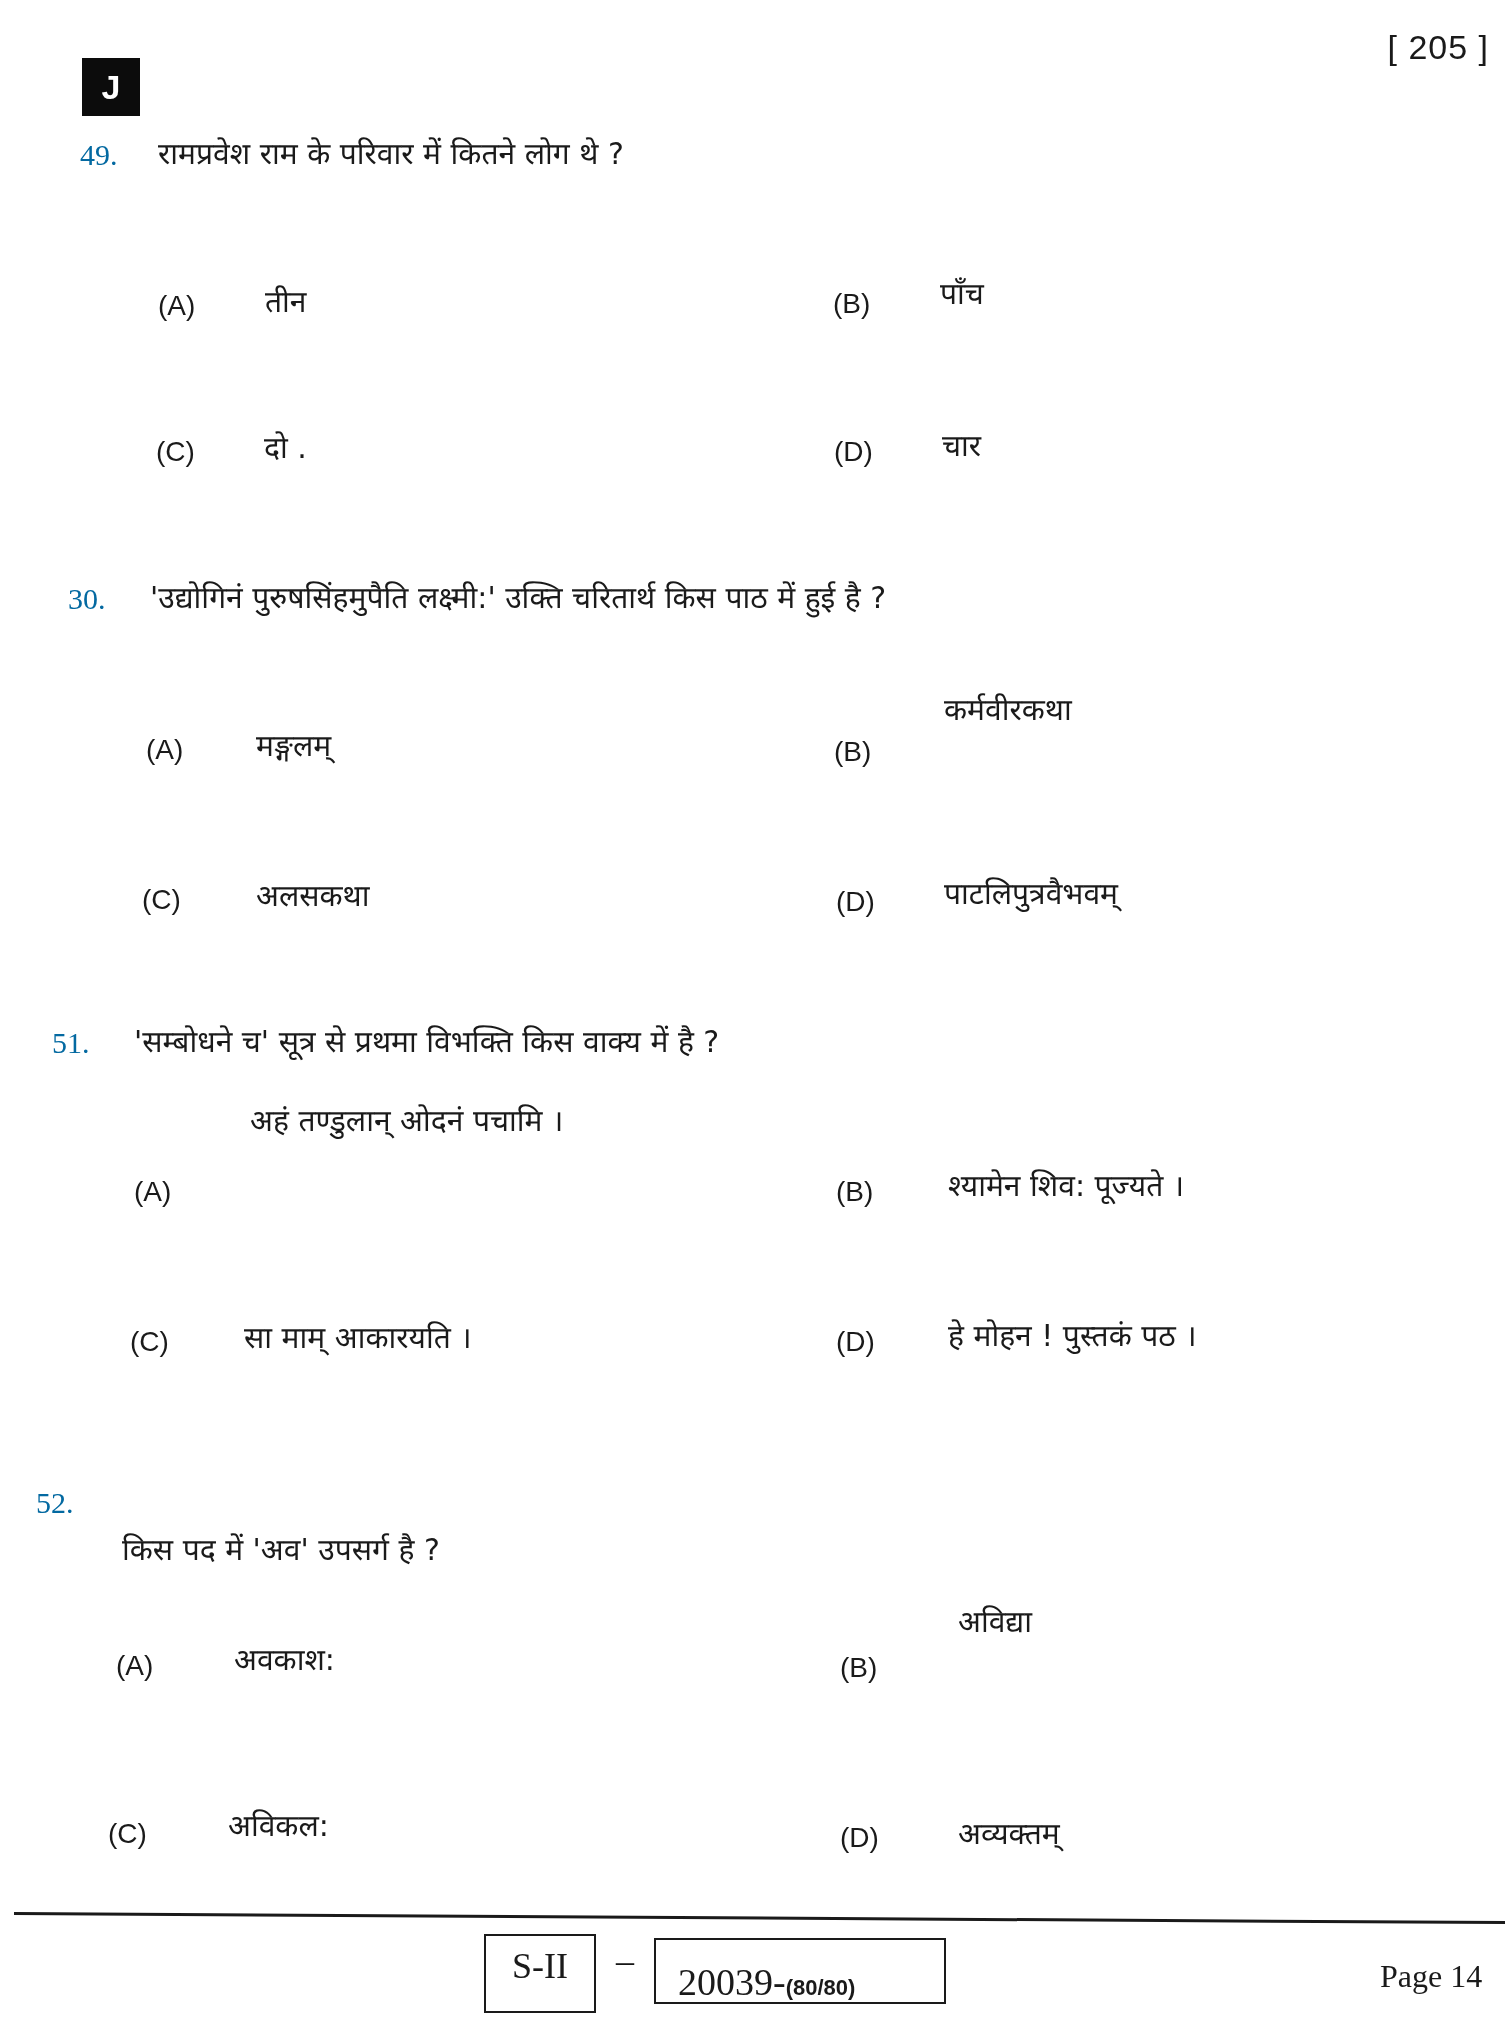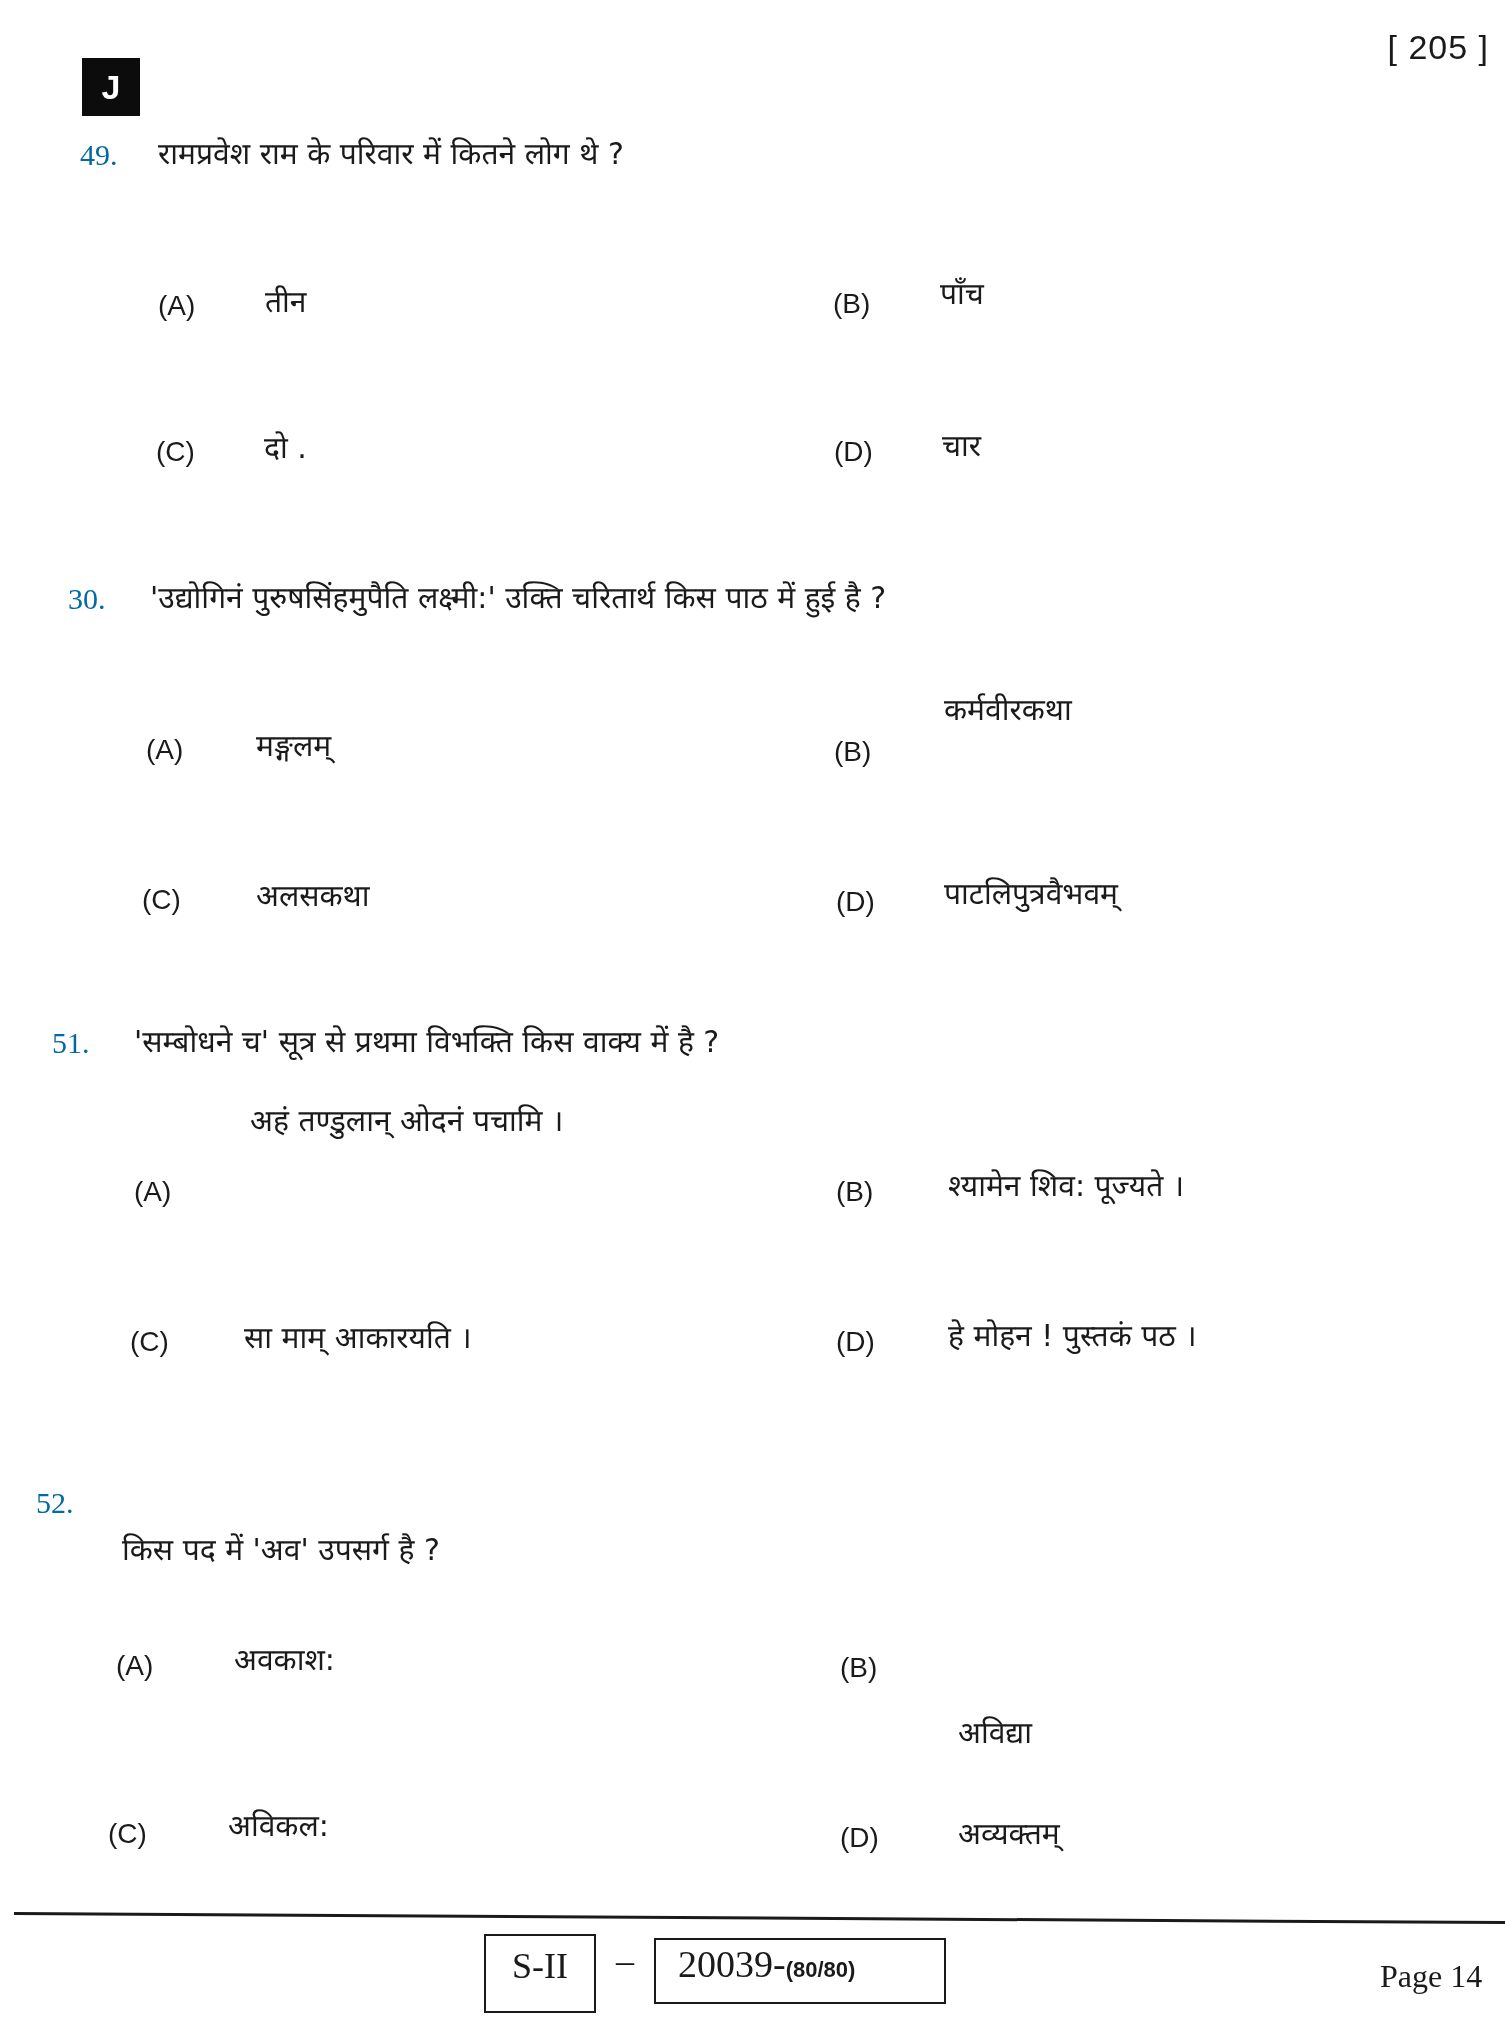--- a/index.html
+++ b/index.html
@@ -82,21 +82,21 @@
     }
     .footer-dash {
       left: 616px; top: 1940px;
       font-family: "Liberation Serif", serif;
       font-size: 36px;
     }
     .box-code {
       left: 654px; top: 1938px;
       width: 292px; height: 66px;
       font-size: 38px;
-      line-height: 49px;
+      line-height: 84px;
       padding-left: 22px;
       white-space: nowrap;
     }
     .box-code .sub {
       font-family: "Liberation Sans", sans-serif;
       font-weight: bold;
       font-size: 22px;
     }
     .page-label {
       left: 1380px; top: 1958px;
@@ -150,21 +150,21 @@
   <div class="abs opt-label" style="left:836px; top:1326px;">(D)</div>
   <div class="abs opt-text" style="left:948px; top:1314px;">हे मोहन ! पुस्तकं पठ ।</div>
 </div>
 
 <div>
   <div class="abs q-num" style="left:36px; top:1486px;">52.</div>
   <div class="abs q-text" style="left:122px; top:1480px;margin-top:48px;">किस पद में 'अव' उपसर्ग है ?</div>
   <div class="abs opt-label" style="left:116px; top:1650px;">(A)</div>
   <div class="abs opt-text" style="left:234px; top:1638px;">अवकाश:</div>
   <div class="abs opt-label" style="left:840px; top:1652px;">(B)</div>
-  <div class="abs opt-text" style="left:958px; top:1711px;">अविद्या</div>
+  <div class="abs opt-text" style="left:958px; top:1600px;">अविद्या</div>
   <div class="abs opt-label" style="left:108px; top:1818px;">(C)</div>
   <div class="abs opt-text" style="left:228px; top:1804px;">अविकल:</div>
   <div class="abs opt-label" style="left:840px; top:1822px;">(D)</div>
   <div class="abs opt-text" style="left:958px; top:1812px;">अव्यक्तम्</div>
 </div>
 
 <div class="abs footer-rule"></div>
 <div class="abs footer-box box-series">S-II</div>
 <div class="abs footer-dash">–</div>
 <div class="abs footer-box box-code"><span>20039-</span><span class="sub">(80/80)</span></div>

